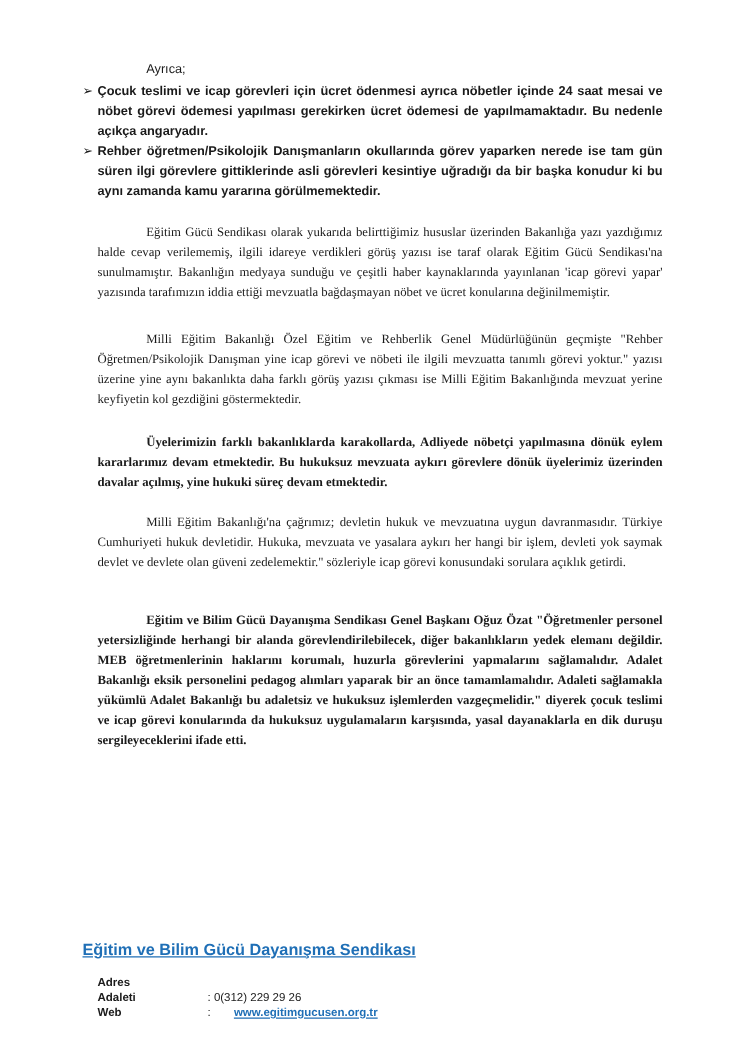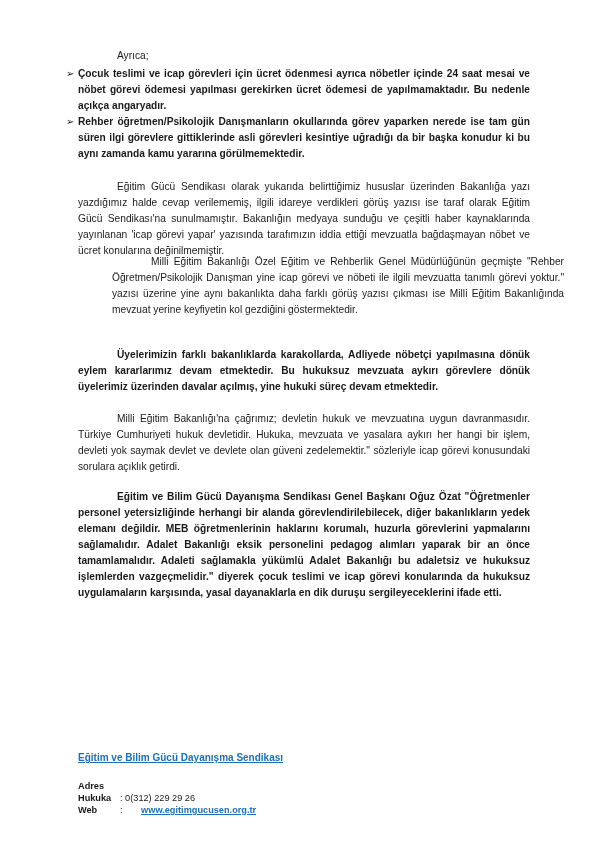--- a/index.html
+++ b/index.html
@@ -1,29 +1,29 @@
 <!DOCTYPE html>
 <html><head>
 <meta charset="utf-8">
 <style>
   html, body { margin: 0; padding: 0; background: #ffffff; }
   body { width: 600px; height: 848px; position: relative; overflow: hidden;
          font-family: "Liberation Sans", "DejaVu Sans", sans-serif; color: #1a1a1a; }
   .page { position: absolute; left: 0; top: 0; width: 600px; height: 656px; }
   .text { font-size: 10.2px; line-height: 16px; text-align: justify; }
-  .block { position: absolute; left: 78px; width: 452px; }
+  .block { position: absolute; left: 78px; width: 452px; font-family: Liberation Serif, serif; }
   .indent { text-indent: 39px; }
   .bold { font-weight: bold; }
   .intro { position: absolute; left: 117px; top: 50px; font-size: 10.2px; }
   .bullet { position: absolute; left: 78px; width: 452px; }
   .bullet-mark { position: absolute; left: -12px; top: 0; font-size: 10px; font-weight: bold; }
-  .footer-title { position: absolute; left: 78px; top: 752px; font-size: 10px; font-weight: bold;
+  .footer-title { position: absolute; left: 66px; top: 752px; font-size: 13px; font-weight: bold;
                   color: #1f6fb6; text-decoration: underline; }
   .footer-rows { position: absolute; left: 78px; top: 780px; font-size: 9.2px; line-height: 12px; }
-  .frow { display: flex; }
+  .frow { display: flex; gap: 46px; }
   .flabel { width: 42px; font-weight: bold; }
   .fval a { color: #1f6fb6; font-weight: bold; text-decoration: underline; margin-left: 16px; }
 </style>
 </head>
 <body>
 
 <div class="page">
 
   <div class="intro">Ayrıca;</div>
 
@@ -31,33 +31,33 @@
     <span class="bullet-mark">➢</span>
     <span>Çocuk teslimi ve icap görevleri için ücret ödenmesi ayrıca nöbetler içinde 24 saat mesai ve nöbet görevi ödemesi yapılması gerekirken ücret ödemesi de yapılmamaktadır. Bu nedenle açıkça angaryadır.</span>
   </div>
 
   <div class="bullet text bold" style="top:114px;">
     <span class="bullet-mark">➢</span>
     <span>Rehber öğretmen/Psikolojik Danışmanların okullarında görev yaparken nerede ise tam gün süren ilgi görevlere gittiklerinde asli görevleri kesintiye uğradığı da bir başka konudur ki bu aynı zamanda kamu yararına görülmemektedir.</span>
   </div>
 
   <div class="block text indent" style="top:179px;">Eğitim Gücü Sendikası olarak yukarıda belirttiğimiz hususlar üzerinden Bakanlığa yazı yazdığımız halde cevap verilememiş, ilgili idareye verdikleri görüş yazısı ise taraf olarak Eğitim Gücü Sendikası'na sunulmamıştır. Bakanlığın medyaya sunduğu ve çeşitli haber kaynaklarında yayınlanan 'icap görevi yapar' yazısında tarafımızın iddia ettiği mevzuatla bağdaşmayan nöbet ve ücret konularına değinilmemiştir.</div>
-  <div class="block text indent" style="top:254px;margin-left:34px;">Milli Eğitim Bakanlığı Özel Eğitim ve Rehberlik Genel Müdürlüğünün geçmişte "Rehber Öğretmen/Psikolojik Danışman yine icap görevi ve nöbeti ile ilgili mevzuatta tanımlı görevi yoktur." yazısı üzerine yine aynı bakanlıkta daha farklı görüş yazısı çıkması ise Milli Eğitim Bakanlığında mevzuat yerine keyfiyetin kol gezdiğini göstermektedir.</div>
+  <div class="block text indent" style="top:264px;">Milli Eğitim Bakanlığı Özel Eğitim ve Rehberlik Genel Müdürlüğünün geçmişte "Rehber Öğretmen/Psikolojik Danışman yine icap görevi ve nöbeti ile ilgili mevzuatta tanımlı görevi yoktur." yazısı üzerine yine aynı bakanlıkta daha farklı görüş yazısı çıkması ise Milli Eğitim Bakanlığında mevzuat yerine keyfiyetin kol gezdiğini göstermektedir.</div>
   <div class="block text indent bold" style="top:347px;">Üyelerimizin farklı bakanlıklarda karakollarda, Adliyede nöbetçi yapılmasına dönük eylem kararlarımız devam etmektedir. Bu hukuksuz mevzuata aykırı görevlere dönük üyelerimiz üzerinden davalar açılmış, yine hukuki süreç devam etmektedir.</div>
   <div class="block text indent" style="top:411px;">Milli Eğitim Bakanlığı'na çağrımız; devletin hukuk ve mevzuatına uygun davranmasıdır. Türkiye Cumhuriyeti hukuk devletidir. Hukuka, mevzuata ve yasalara aykırı her hangi bir işlem, devleti yok saymak devlet ve devlete olan güveni zedelemektir." sözleriyle icap görevi konusundaki sorulara açıklık getirdi.</div>
   <div class="block text indent bold" style="top:489px;">Eğitim ve Bilim Gücü Dayanışma Sendikası Genel Başkanı Oğuz Özat "Öğretmenler personel yetersizliğinde herhangi bir alanda görevlendirilebilecek, diğer bakanlıkların yedek elemanı değildir. MEB öğretmenlerinin haklarını korumalı, huzurla görevlerini yapmalarını sağlamalıdır. Adalet Bakanlığı eksik personelini pedagog alımları yaparak bir an önce tamamlamalıdır. Adaleti sağlamakla yükümlü Adalet Bakanlığı bu adaletsiz ve hukuksuz işlemlerden vazgeçmelidir." diyerek çocuk teslimi ve icap görevi konularında da hukuksuz uygulamaların karşısında, yasal dayanaklarla en dik duruşu sergileyeceklerini ifade etti.</div>
 
   <div class="footer-title">Eğitim ve Bilim Gücü Dayanışma Sendikası</div>
 
   <div class="footer-rows">
     <div class="frow">
       <span class="flabel">Adres</span>
     </div>
     <div class="frow">
-      <span class="flabel">Hukuka</span>
+      <span class="flabel">Adaleti</span>
       <span class="fval">: 0(312) 229 29 26</span>
     </div>
     <div class="frow">
       <span class="flabel">Web</span>
       <span class="fval">
         <span>: </span><a>www.egitimgucusen.org.tr</a>
       </span>
     </div>
   </div>
 

